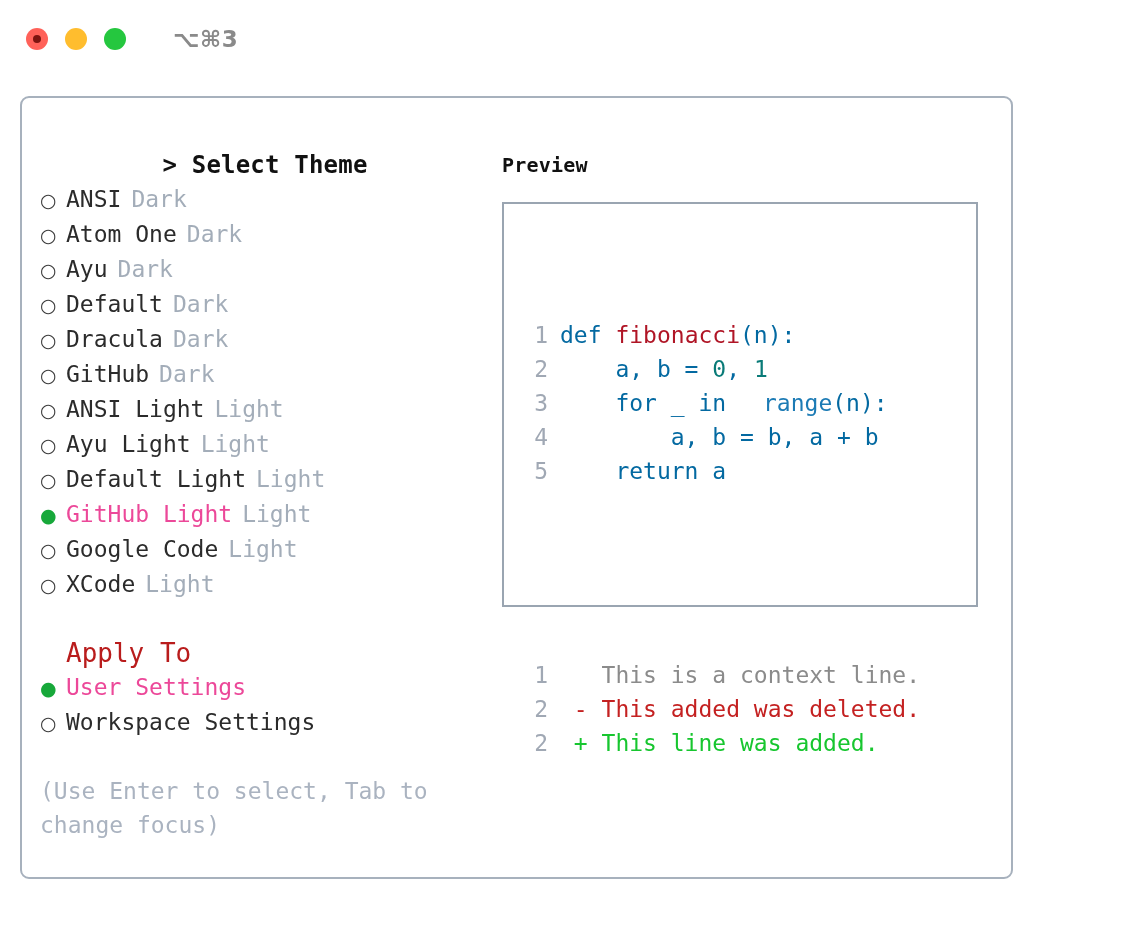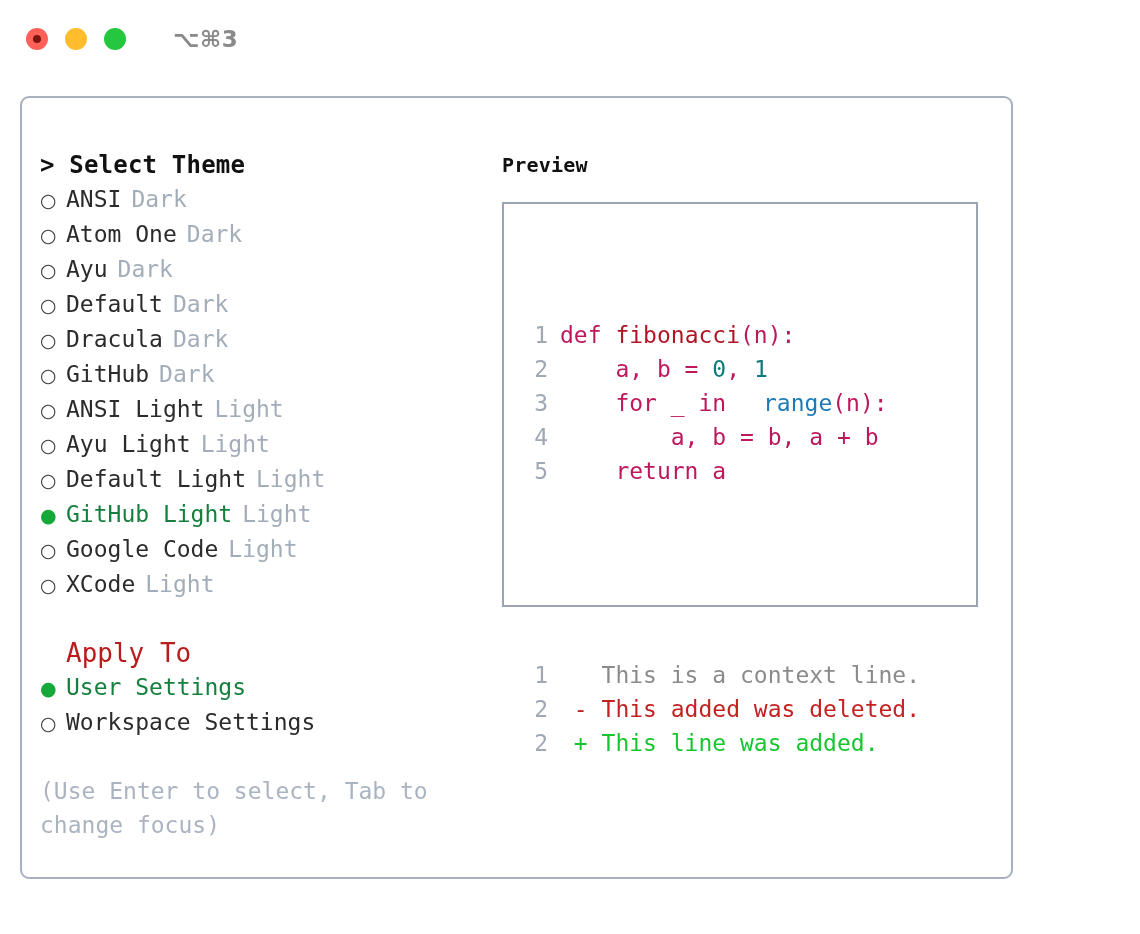--- a/index.html
+++ b/index.html
@@ -94,40 +94,41 @@
     top: 50px;
     width: 450px;
   }
   .section-header {
     font-size: 24px;
     font-weight: 700;
     color: #111111;
     letter-spacing: 0.2px;
     white-space: pre;
     line-height: 34px;
+    text-align: center;
   }
   .opt-row {
     display: flex;
     align-items: baseline;
     line-height: 34px;
     font-size: 23px;
     white-space: pre;
   }
   .bullet {
     width: 26px;
     flex: 0 0 26px;
     font-size: 19px;
     color: #3a3a3a;
     font-family: "DejaVu Sans", "Liberation Sans", sans-serif;
   }
   .bullet.sel {
     color: #17a83a;
   }
   .opt-label { color: #2b2b2b; }
-  .opt-label.sel { color: #15803d; }
+  .opt-label.sel { color: #ec4899; }
   .opt-badge {
     color: #a3adb9;
     margin-left: 10px;
   }
 
   .spacer-lg { height: 34px; }
 
   .apply-header {
     font-size: 26px;
     color: #b91c1c;
@@ -176,21 +177,21 @@
     white-space: pre;
   }
   .code-line { display: flex; align-items: baseline; white-space: pre; }
   .lno {
     width: 30px;
     flex: 0 0 30px;
     text-align: right;
     color: #a0a8b4;
     margin-right: 12px;
   }
-  .tok-plain { color: #be185d; }
+  .tok-plain { color: #0369a1; }
   .tok-fn    { color: #b01526; }
   .tok-num   { color: #0a7b78; }
   .tok-call  { color: #1c7bb5; margin-left: 23px; }
 
   .diff-gap { height: 34px; }
   .diff-ctx { color: #8b8b8b; }
   .diff-del { color: #c42121; }
   .diff-add { color: #17c62f; }
 </style>
 </head>

